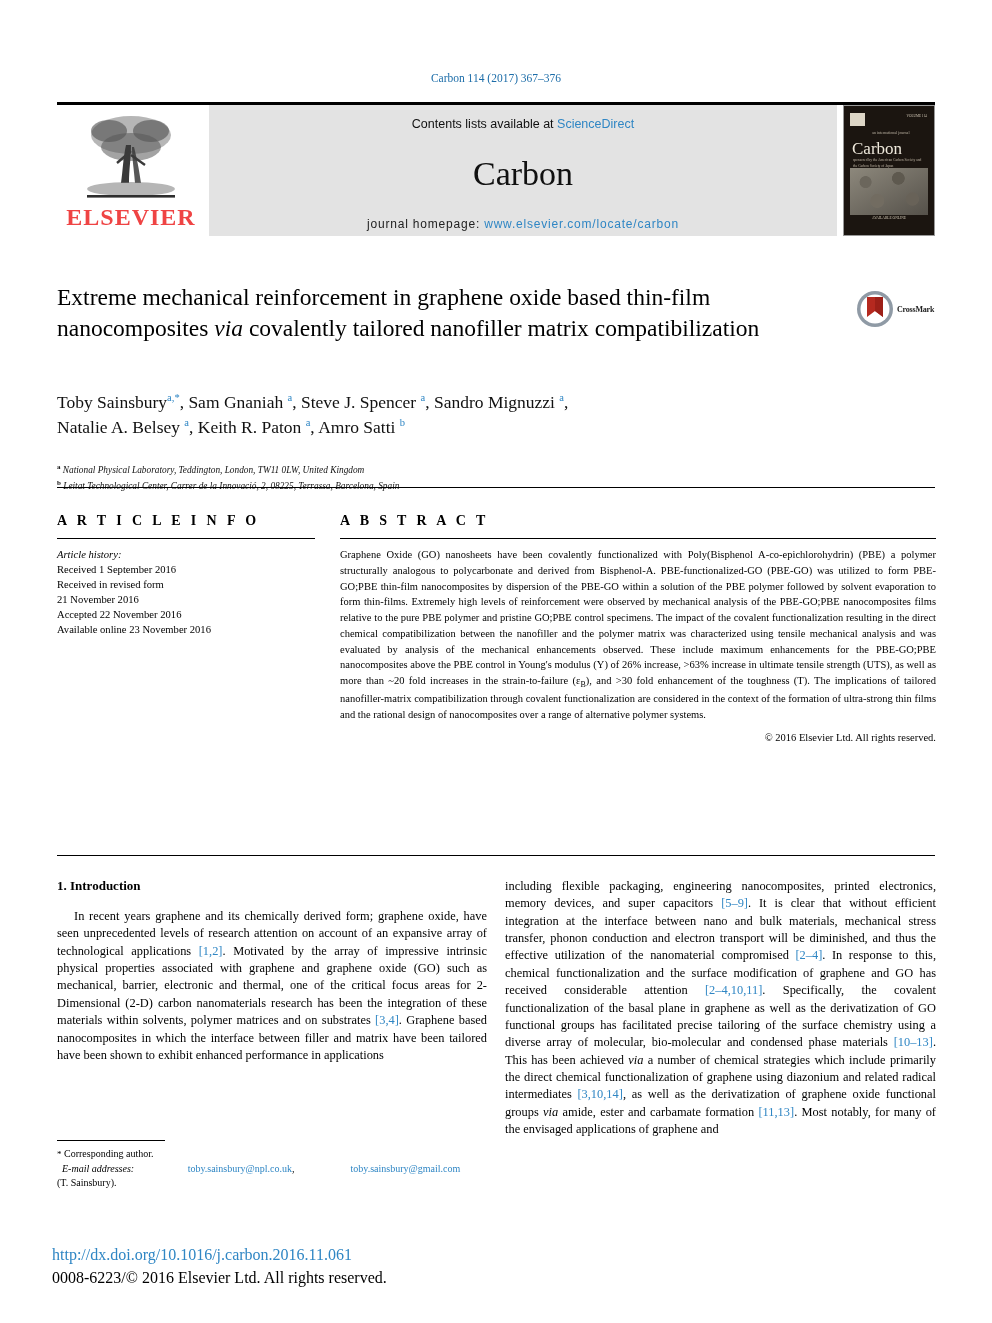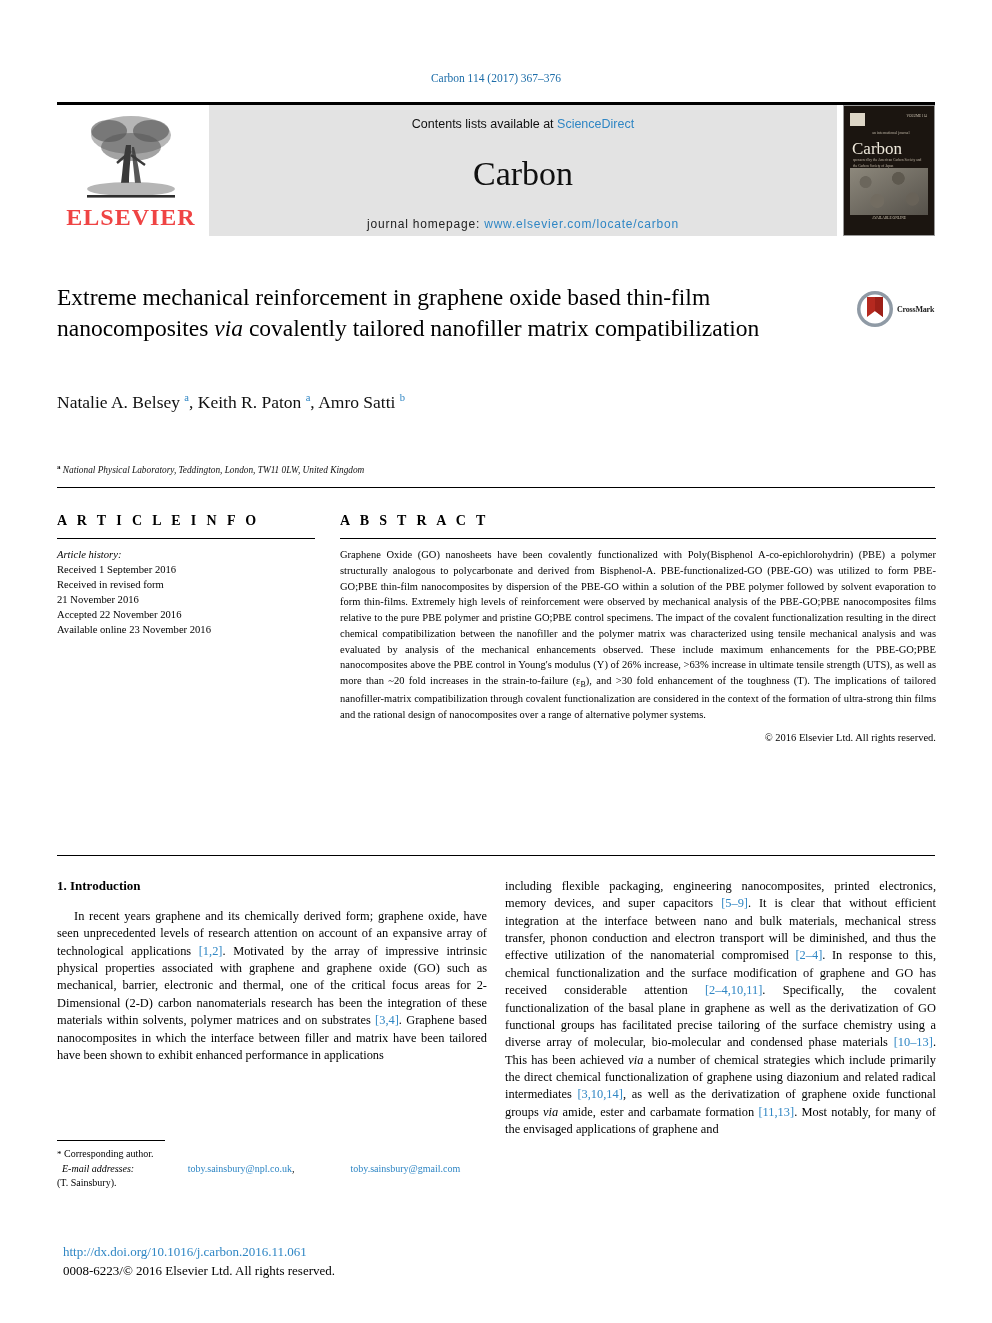--- a/index.html
+++ b/index.html
@@ -272,23 +272,23 @@
     line-height: 1.45;
     color: #000;
     text-align: justify;
   }
   .footnote-text .lbl { font-style: italic; }
   .mail { color: #2f86c4; padding-left: 46px; }
   .star-mark { font-size: 9px; }
 
   .doi-block {
     position: absolute;
-    top: 1243px; left: 63px; width: 430px;
-    font-family: "Liberation Serif", serif;
-    font-size: 13px;
+    top: 1243px; left: 52px; width: 430px;
+    font-family: "Liberation Serif", serif;
+    font-size: 16px;
     line-height: 1.45;
   }
   .doi-link { color: #2f86c4; }
 </style>
 </head>
 <body>
 
 <div class="page">
 
   <div class="running-head">Carbon 114 (2017) 367–376</div>
@@ -344,25 +344,27 @@
     <svg width="38" height="38" viewBox="0 0 38 38">
       <circle cx="19" cy="19" r="18" fill="#8f9aa5"></circle>
       <circle cx="19" cy="19" r="14.5" fill="#ffffff"></circle>
       <path d="M11 7 h16 v20 l-8 -6 l-8 6 Z" fill="#b5291f"></path>
       <path d="M19 21 l8 6 v-20 h-8 Z" fill="#9d2018"></path>
     </svg>
     <span class="crossmark-text">CrossMark</span>
   </div>
 
   <div class="authors">
+    <div><span>Toby Sainsbury</span><sup>a,</sup><sup class="star">*</sup><span>, Sam Gnaniah </span><sup>a</sup><span>, Steve J. Spencer </span><sup>a</sup><span>, Sandro Mignuzzi </span><sup>a</sup><span>,</span></div>
     <div><span>Natalie A. Belsey </span><sup>a</sup><span>, Keith R. Paton </span><sup>a</sup><span>, Amro Satti </span><sup>b</sup></div>
   </div>
 
   <div class="affiliations">
     <div><sup>a</sup> <span>National Physical Laboratory, Teddington, London, TW11 0LW, United Kingdom</span></div>
+    <div><sup>b</sup> <span>Leitat Technological Center, Carrer de la Innovació, 2, 08225, Terrassa, Barcelona, Spain</span></div>
   </div>
 
   <div class="rule-top"></div>
 
   <div class="info-col">
     <div class="sec-head">A R T I C L E  I N F O</div>
     <div class="sec-rule"></div>
     <div class="info-body">
       <div class="ih">Article history:</div>
       <div>Received 1 September 2016</div>

